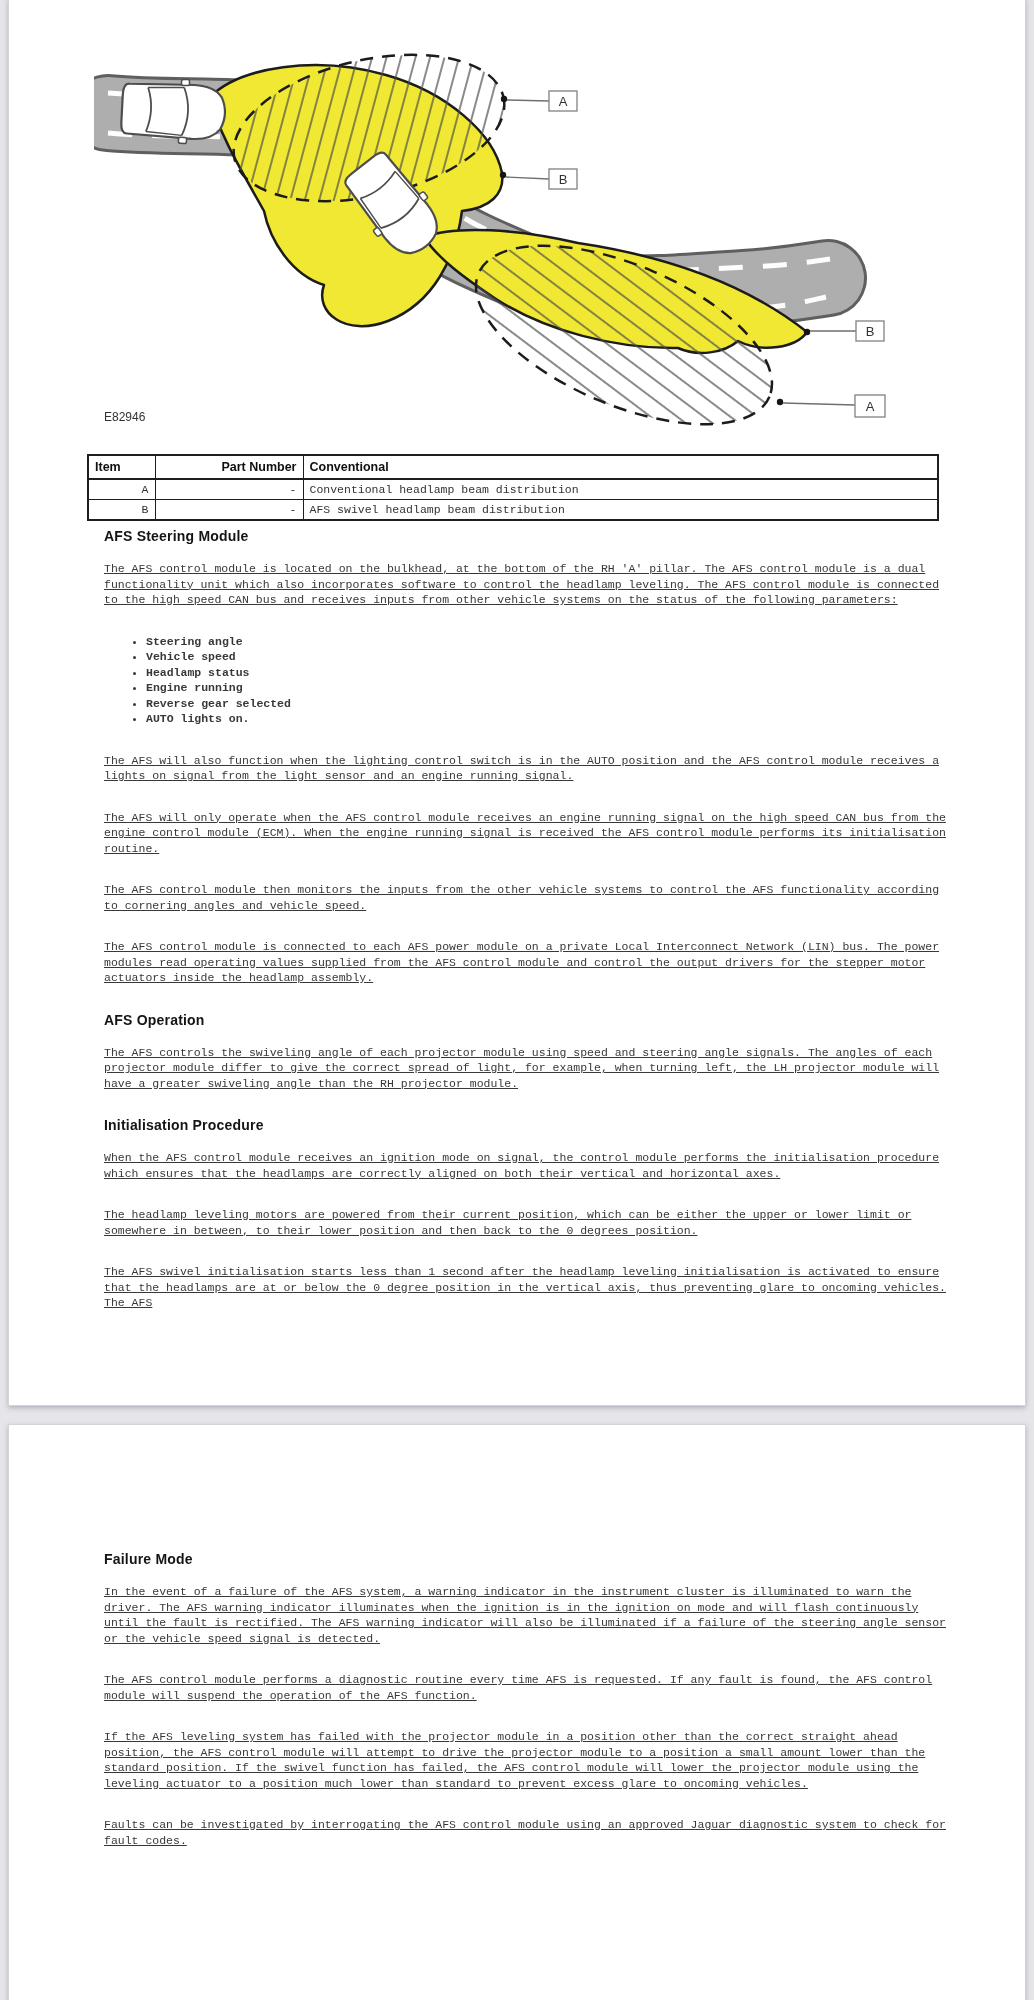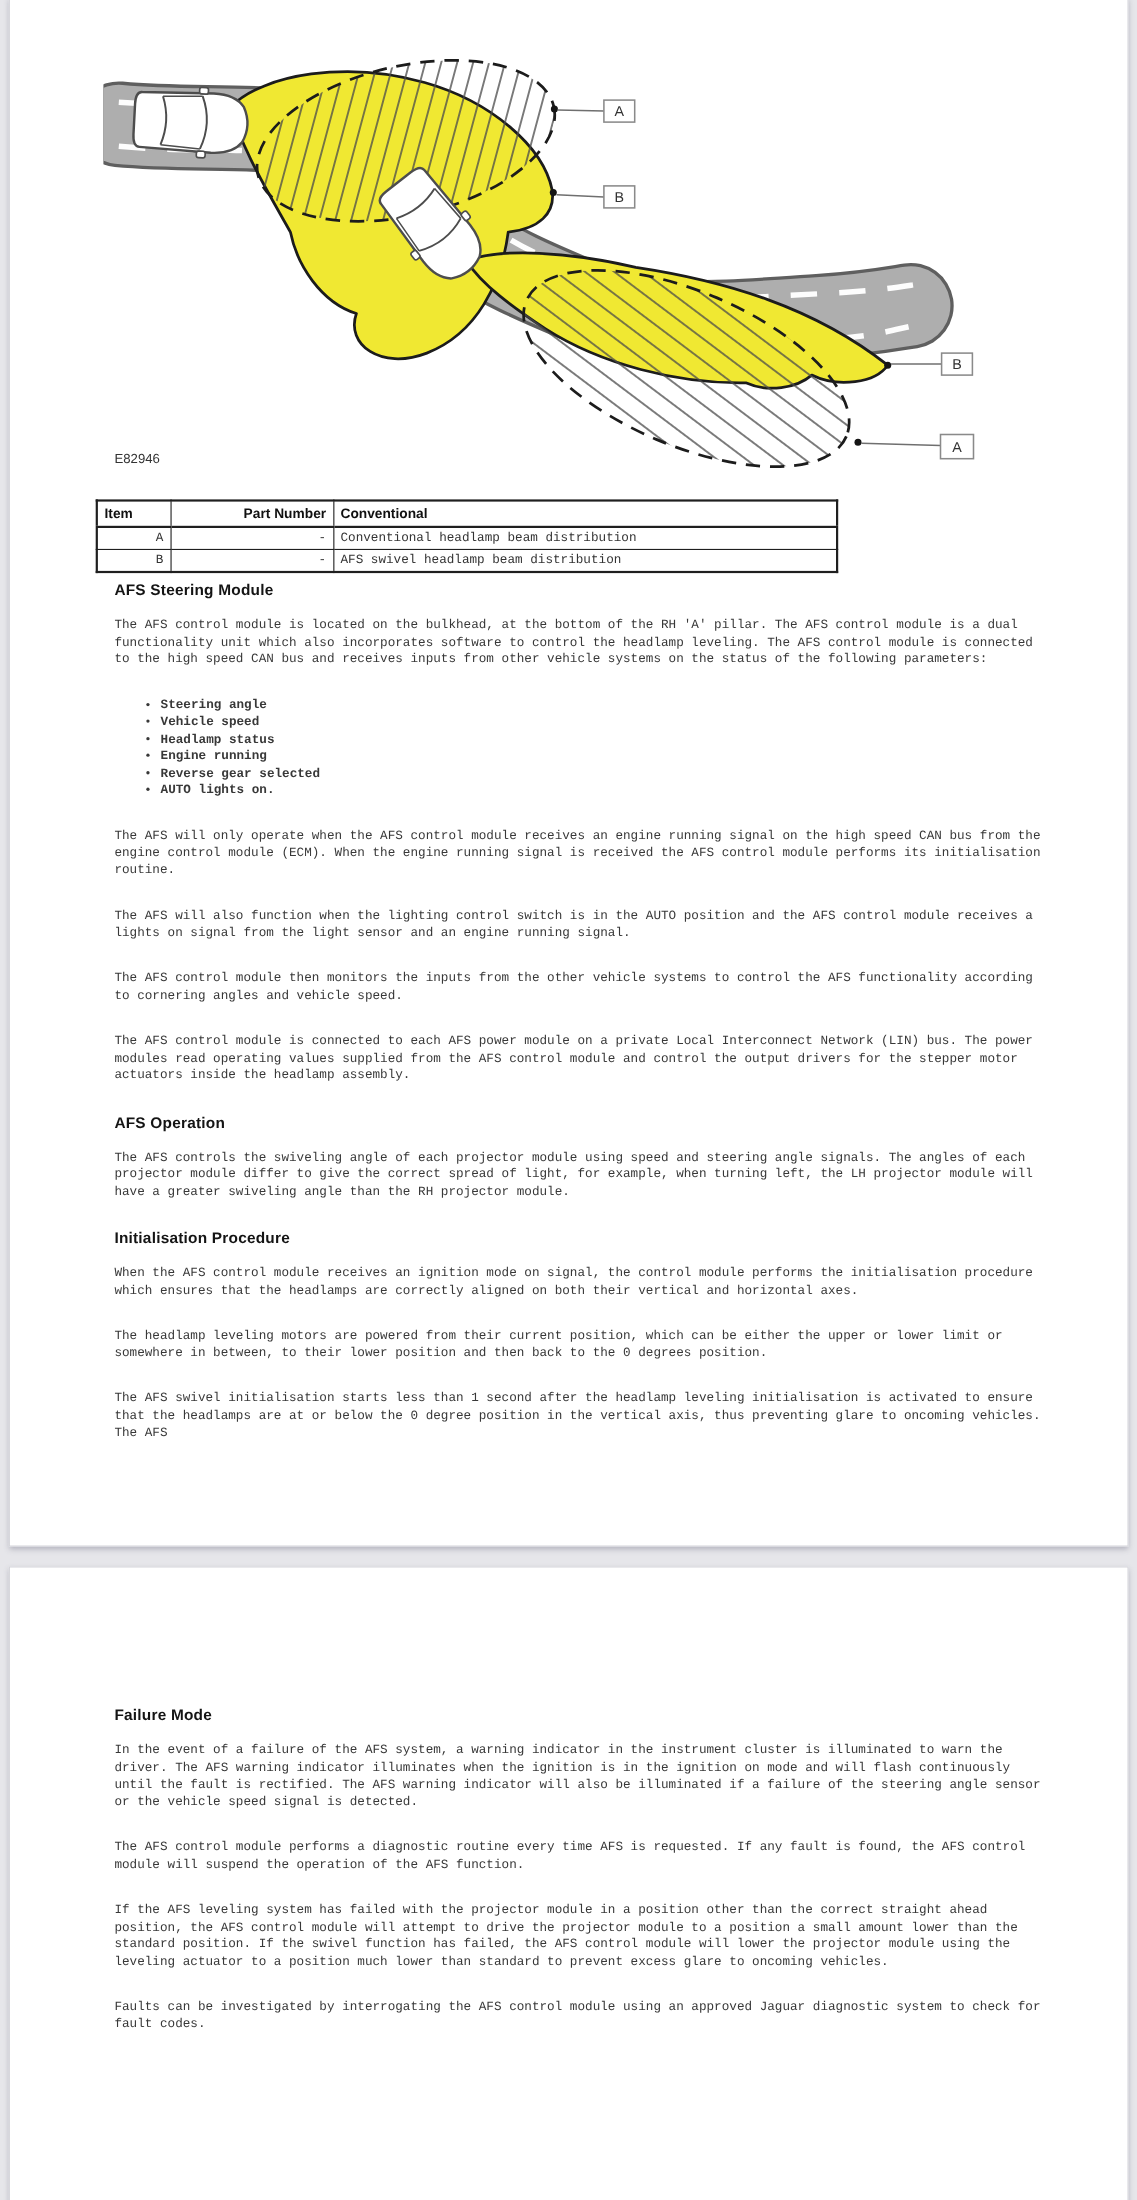--- a/index.html
+++ b/index.html
@@ -15,30 +15,30 @@
   }
   #page1{top:-2px;height:1408px;}
   #page2{top:1424px;height:700px;}
   .figure-wrap{position:absolute;left:85px;top:32px;width:800px;height:402px;}
   .content{
     position:absolute;left:95px;width:845px;
     color:#383838;font:11.5px/15.5px "Liberation Mono", monospace;
   }
   #c1{top:455px;}
   #c2{top:100px;}
-  p{margin:0 0 26px;}
+  p{margin:0 0 26px;text-decoration:underline;}
   ul{margin:22px 0 26px;padding-left:42px;font-weight:bold;}
   li{margin:0;}
   h2{
     font:bold 14px/17px "Liberation Sans", sans-serif;
     color:#141414;margin:26px 0 16px;letter-spacing:.2px;
   }
   h2.tight{margin-top:7px;}
   table{
-    border-collapse:collapse;width:675px;margin-left:-17px;margin-bottom:6px;
+    border-collapse:collapse;width:852px;margin-left:-17px;margin-bottom:6px;
     background:#fff;border:2px solid #1f1f1f;
   }
   th{
     font:bold 12.5px "Liberation Sans", sans-serif;color:#101010;
     padding:4px 6px;border:1px solid #1f1f1f;border-bottom:2px solid #1f1f1f;
     text-align:left;
   }
   td{
     font:11.5px "Liberation Mono", monospace;color:#333;
     padding:3px 6px;border:1px solid #1f1f1f;
@@ -146,22 +146,22 @@
     <h2 class="tight">AFS Steering Module</h2>
     <p>The AFS control module is located on the bulkhead, at the bottom of the RH 'A' pillar. The AFS control module is a dual functionality unit which also incorporates software to control the headlamp leveling. The AFS control module is connected to the high speed CAN bus and receives inputs from other vehicle systems on the status of the following parameters:</p>
     <ul>
       <li>Steering angle</li>
       <li>Vehicle speed</li>
       <li>Headlamp status</li>
       <li>Engine running</li>
       <li>Reverse gear selected</li>
       <li>AUTO lights on.</li>
     </ul>
+    <p>The AFS will also function when the lighting control switch is in the AUTO position and the AFS control module receives a lights on signal from the light sensor and an engine running signal.</p>
     <p>The AFS will only operate when the AFS control module receives an engine running signal on the high speed CAN bus from the engine control module (ECM). When the engine running signal is received the AFS control module performs its initialisation routine.</p>
-    <p>The AFS will also function when the lighting control switch is in the AUTO position and the AFS control module receives a lights on signal from the light sensor and an engine running signal.</p>
     <p>The AFS control module then monitors the inputs from the other vehicle systems to control the AFS functionality according to cornering angles and vehicle speed.</p>
     <p>The AFS control module is connected to each AFS power module on a private Local Interconnect Network (LIN) bus. The power modules read operating values supplied from the AFS control module and control the output drivers for the stepper motor actuators inside the headlamp assembly.</p>
     <h2>AFS Operation</h2>
     <p>The AFS controls the swiveling angle of each projector module using speed and steering angle signals. The angles of each projector module differ to give the correct spread of light, for example, when turning left, the LH projector module will have a greater swiveling angle than the RH projector module.</p>
     <h2>Initialisation Procedure</h2>
     <p>When the AFS control module receives an ignition mode on signal, the control module performs the initialisation procedure which ensures that the headlamps are correctly aligned on both their vertical and horizontal axes.</p>
     <p>The headlamp leveling motors are powered from their current position, which can be either the upper or lower limit or somewhere in between, to their lower position and then back to the 0 degrees position.</p>
     <p>The AFS swivel initialisation starts less than 1 second after the headlamp leveling initialisation is activated to ensure that the headlamps are at or below the 0 degree position in the vertical axis, thus preventing glare to oncoming vehicles. The AFS</p>
   </div>
 </div>

